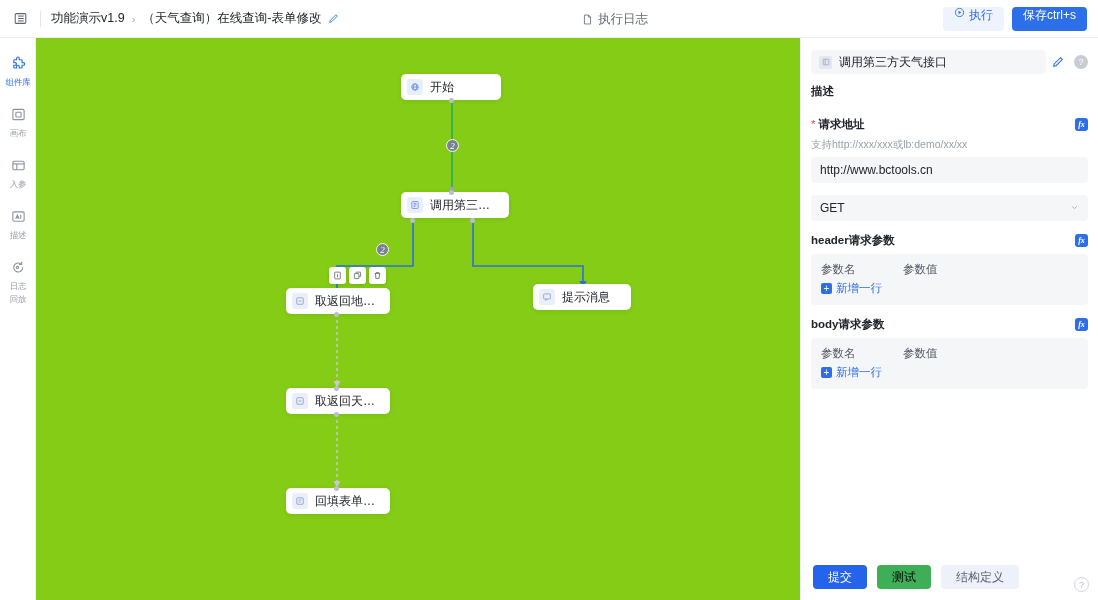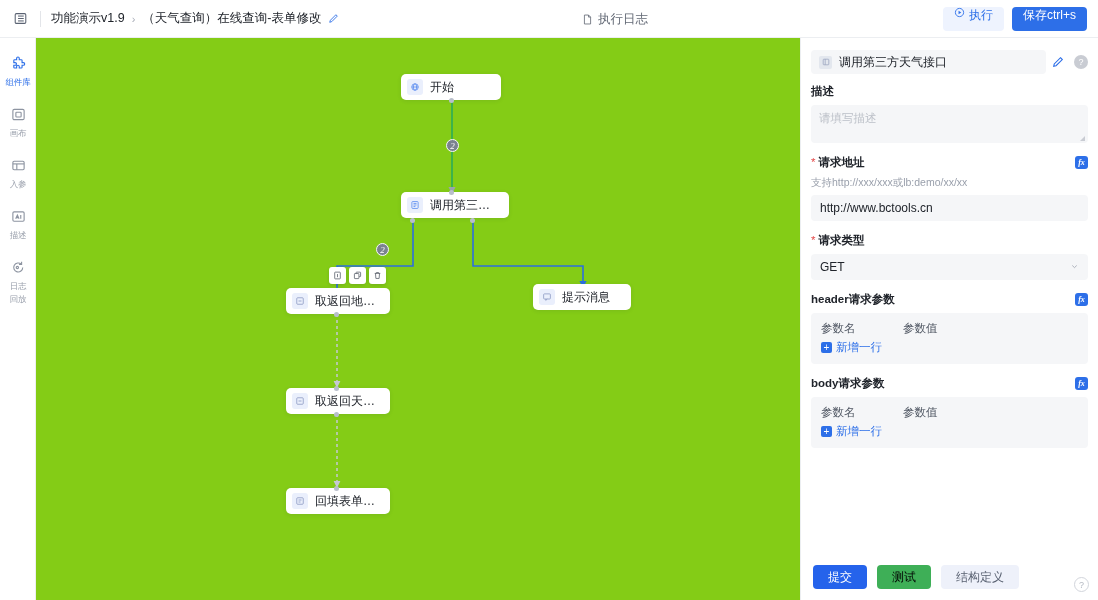--- a/index.html
+++ b/index.html
@@ -447,36 +447,32 @@
         </svg>
       </span>
       <span class="help-circle">?</span>
     </div>
 
     <div class="panel-body">
 
       <div class="fld-label">
         <span>描述</span>
       </div>
-      <div class="textarea">请填写描述</div>
 
       <div class="sect-gap"></div>
 
       <div class="fld-label">
         <span><span class="req">*</span><span>请求地址</span></span>
         <span class="fx-badge">fx</span>
       </div>
       <div class="hint">支持http://xxx/xxx或lb:demo/xx/xx</div>
       <div class="input">http://www.bctools.cn</div>
 
       <div class="sect-gap"></div>
 
-      <div class="fld-label">
-        <span><span class="req">*</span><span>请求类型</span></span>
-      </div>
       <div class="select">
         <span>GET</span>
         <span>
           <svg width="9" height="9" viewBox="0 0 16 16" fill="none" stroke="#9aa0ac" stroke-width="1.4">
             <path d="M4 6.2L8 10 12 6.2"></path>
           </svg>
         </span>
       </div>
 
       <div class="sect-gap"></div>

